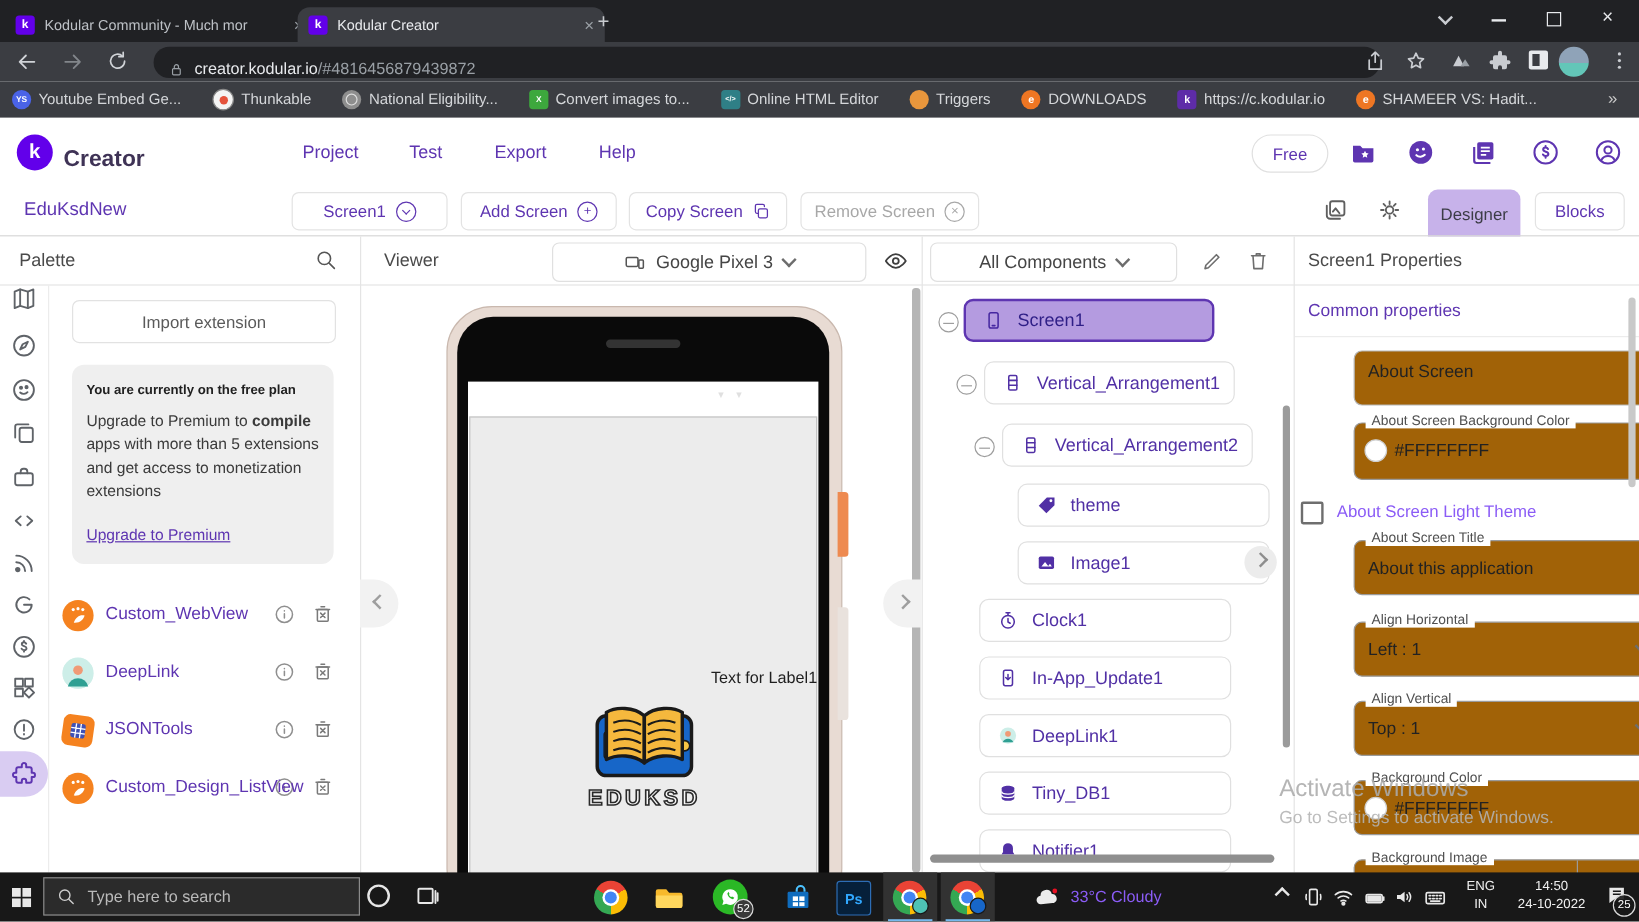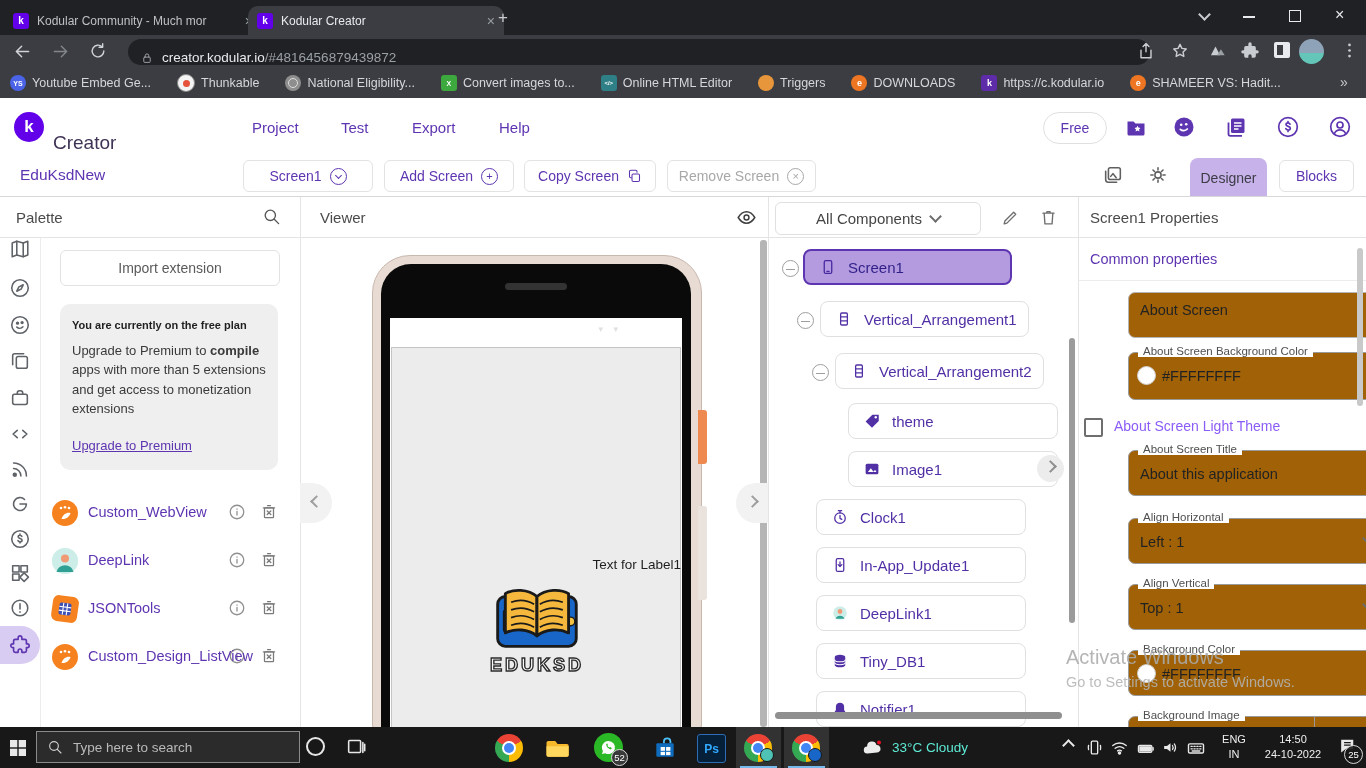--- a/index.html
+++ b/index.html
@@ -213,21 +213,21 @@
       </div>
     <div class="bm">
         <span class="bm-ico" style="background:#ee7623;font-size:9px">e</span>
         <span>SHAMEER VS: Hadit...</span>
       </div>
   </div>
   <div class="abs" style="left:1340px;top:74px;color:#c9c9c9;font-size:14px">»</div>
 
   <div class="layer">
     <div class="abs" style="left:14px;top:112px;width:30px;height:30px;border-radius:50%;background:#6200EA;color:#fff;display:flex;align-items:center;justify-content:center;font-weight:bold;font-size:17px">k</div>
-    <div class="abs" style="left:53px;top:132px;font-size:19px;font-weight:normal;color:#3f3356">Creator</div>
+    <div class="abs" style="left:53px;top:122px;font-size:19px;font-weight:bold;color:#3f3356">Creator</div>
     <div class="menu" style="left:252px">Project</div>
     <div class="menu" style="left:341px">Test</div>
     <div class="menu" style="left:412px">Export</div>
     <div class="menu" style="left:499px">Help</div>
     <div class="free-pill">Free</div>
     <svg class="fl hico" style="left:1124px" width="24" height="24" viewBox="0 0 24 24">
         <path d="M3.5 6.5h6l2 2h9v10.5a1.5 1.5 0 01-1.5 1.5H5a1.5 1.5 0 01-1.5-1.5z"></path>
         <path style="fill:#fff" d="M13.5 10.7l.9 1.9 2.1.3-1.5 1.5.4 2.1-1.9-1-1.9 1 .4-2.1-1.5-1.5 2.1-.3z"></path>
       </svg>
     <svg class="fl hico" style="left:1172px" width="24" height="24" viewBox="0 0 24 24">
@@ -432,20 +432,28 @@
         </svg>
       <svg class="ln ext-del" viewBox="0 0 24 24" width="18" height="18">
           <rect x="6" y="6.5" width="12" height="13" rx="1"></rect>
           <path d="M4.5 6.5h15M10 3.5h4M9.6 10.6l4.8 4.8M14.4 10.6l-4.8 4.8"></path>
         </svg>
     </div>
   </div>
 
   <div class="layer">
     <div class="phead" style="left:320px">Viewer</div>
+    <div class="pill" style="left:460px;width:260px">
+      <svg class="ln" style="color:#555" width="18" height="18" viewBox="0 0 24 24">
+          <rect x="2.5" y="6" width="13" height="10" rx="1.5"></rect>
+          <rect x="16.5" y="9" width="5" height="9" rx="1"></rect>
+        </svg>
+      <span>Google Pixel 3</span>
+      <span class="chev"></span>
+    </div>
     <svg class="ln abs" style="left:736px;top:207px;color:#3f3f3f" width="21" height="21" viewBox="0 0 24 24">
         <path d="M2.5 12S6.5 5.5 12 5.5 21.5 12 21.5 12 17.5 18.5 12 18.5 2.5 12 2.5 12z"></path>
         <circle cx="12" cy="12" r="2.8"></circle>
       </svg>
 
     <div class="phone-frame"></div>
     <div class="btn-power"></div>
     <div class="btn-vol"></div>
     <div class="phone-bezel"></div>
     <div class="phone-speaker"></div>
@@ -668,21 +676,21 @@
     </div>
     <div class="task-active" style="left:784px">
       <div class="chrome-ball" style="position:absolute;left:8px;top:7px"></div>
       <div class="abs" style="left:24px;top:21px;width:12px;height:12px;border-radius:50%;background:#1766c8;border:1px solid #181818"></div>
       <div class="task-underline"></div>
     </div>
     <svg class="abs" style="left:860px;top:9px" width="26" height="22" viewBox="0 0 24 22">
         <path d="M6.5 17.5a3.5 3.5 0 01-.4-7A4.8 4.8 0 0115.5 9a3.8 3.8 0 012.6 6.8 3.2 3.2 0 01-2 .7z" fill="#ececec"></path>
         <circle cx="18" cy="6.5" r="2" fill="#e81123"></circle>
       </svg>
-    <div class="abs" style="left:892px;top:13px;color:#5eead4;font-size:13.5px">33°C Cloudy</div>
+    <div class="abs" style="left:892px;top:13px;color:#8b5cf6;font-size:13.5px">33°C Cloudy</div>
     <span class="chev abs" style="left:1064px;top:18px;border-color:#e8e8e8;transform:rotate(-135deg)"></span>
     <svg class="ln tb-ic" style="left:1085px;top:11px" width="19" height="19" viewBox="0 0 24 24">
         <rect x="8" y="4" width="8" height="16" rx="1.5"></rect>
         <path d="M4.5 9.5a10 10 0 000 5M19.5 9.5a10 10 0 010 5"></path>
       </svg>
     <svg class="ln tb-ic" style="left:1110px;top:11px" width="19" height="19" viewBox="0 0 24 24">
         <path d="M3.5 9.5a13 13 0 0117 0M6.5 13a9 9 0 0111 0M9.5 16.2a4.5 4.5 0 015 0"></path>
         <circle cx="12" cy="19" r="1.4" style="fill:currentColor"></circle>
       </svg>
     <svg class="ln tb-ic" style="left:1136px;top:11px" width="20" height="20" viewBox="0 0 24 24">

